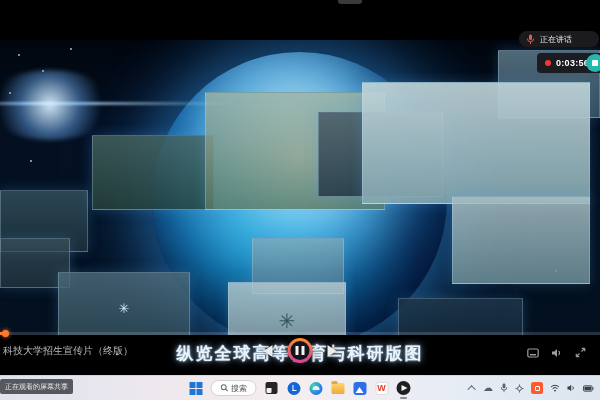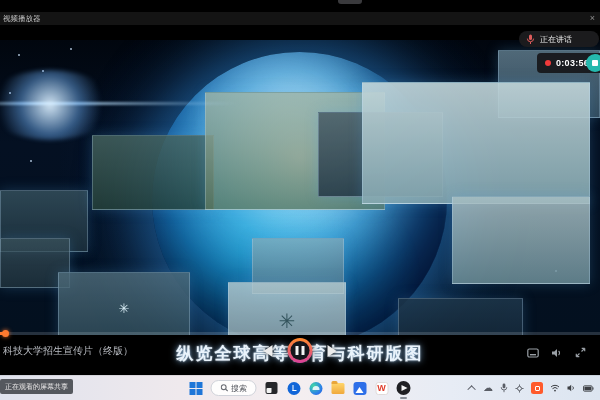--- a/index.html
+++ b/index.html
@@ -140,24 +140,20 @@
   .app-orange i { display:block; width:5px; height:5px; border:1.2px solid #fff; border-radius:1px; }
   .tray-svg { display:block; }
 </style>
 </head>
 <body>
 
 <div class="screen">
 
   <div class="topbar-handle"></div>
 
-  <div class="player-titlebar">
-    <span class="app-title">视频播放器</span>
-    <span class="close">×</span>
-  </div>
 
   <div class="video-area">
     <div class="video-frame">
       <div class="space-glow"></div>
       <div class="earth">
         <div class="earth-texture"></div>
       </div>
       <div class="star" style="left:18px;top:14px"></div>
       <div class="star" style="left:42px;top:30px"></div>
       <div class="star" style="left:9px;top:52px"></div>

